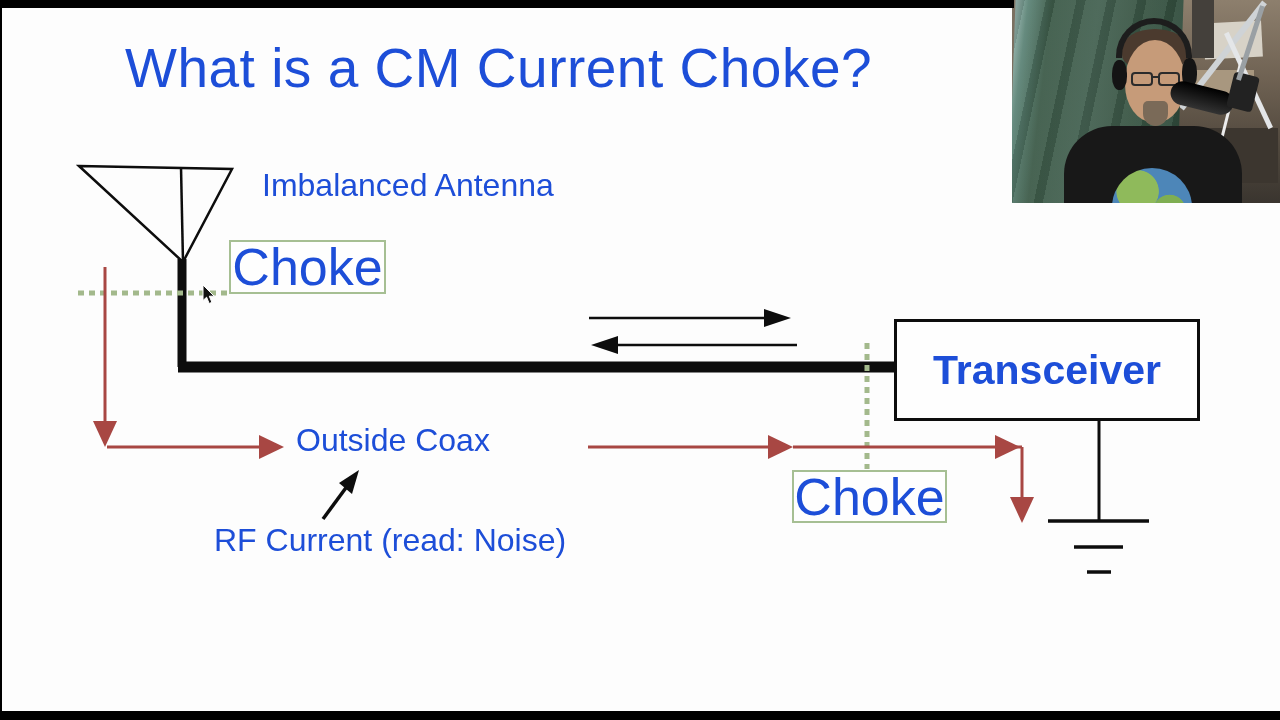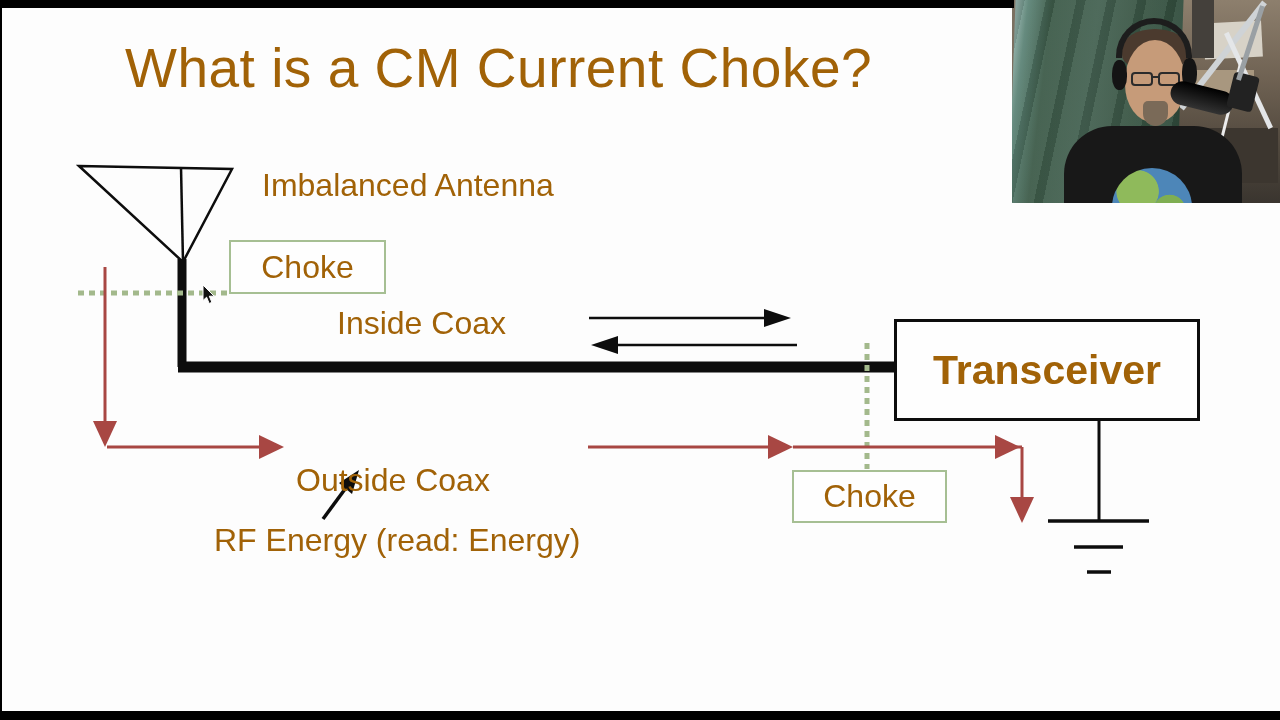--- a/index.html
+++ b/index.html
@@ -1,39 +1,39 @@
 <!DOCTYPE html>
 <html><head>
 <meta charset="utf-8">
 <style>
   html,body { margin:0; padding:0; background:#222; }
   .stage {
     position:relative; width:1280px; height:720px; overflow:hidden;
-    background:#fdfdfd; font-family:"Liberation Sans", sans-serif; color:#a16207;
+    background:#fdfdfd; font-family:"Liberation Sans", sans-serif; color:#1d4ed8;
   }
   
   .bar-top    { position:absolute; left:0; top:0;    width:1014px; height:8px;  background:#000; }
   .bar-bottom { position:absolute; left:0; top:711px; width:1280px; height:9px; background:#000; }
   .edge-left  { position:absolute; left:0; top:0;    width:2px;   height:720px; background:#000; }
 
   .slide-title {
     position:absolute; left:125px; top:36px;
     font-size:55px; letter-spacing:0.5px; white-space:nowrap;
   }
 
   .lbl { position:absolute; font-size:32px; white-space:nowrap; }
   .lbl-antenna { left:262px; top:167px; }
   .lbl-inside  { left:337px; top:305px; }
-  .lbl-outside { left:296px; top:422px;margin-top:40px; }
+  .lbl-outside { left:296px; top:422px; }
   .lbl-rf      { left:214px; top:522px; }
 
   .choke-box {
     position:absolute; border:2px solid #a6bf93; background:#fefefe;
     display:flex; align-items:center; justify-content:center;
-    font-size:32px;
+    font-size:52px;
   }
   .choke-1 { left:229px; top:240px; width:153px; height:50px; }
   .choke-2 { left:792px; top:470px; width:151px; height:49px; }
 
   .transceiver-box {
     position:absolute; left:894px; top:319px; width:300px; height:96px;
     border:3px solid #0d0d0d; background:#fefefe;
     display:flex; align-items:center; justify-content:center;
     font-size:41px;
     font-weight:bold;
@@ -142,23 +142,22 @@
     <g stroke="#0d0d0d" stroke-width="3.5">
       <line x1="1048" y1="521" x2="1149" y2="521"></line>
       <line x1="1074" y1="547" x2="1123" y2="547"></line>
       <line x1="1087" y1="572" x2="1111" y2="572"></line>
     </g>
   </svg>
 
   <div class="slide-title">What is a CM Current Choke?</div>
 
   <div class="lbl lbl-antenna">Imbalanced Antenna</div>
-  <div class="lbl lbl-inside">Inside Coax</div>
   <div class="lbl lbl-outside">Outside Coax</div>
-  <div class="lbl lbl-rf">RF Energy (read: Energy)</div>
+  <div class="lbl lbl-rf">RF Current (read: Noise)</div>
 
   <div class="choke-box choke-1">
     <span>Choke</span>
   </div>
   <div class="choke-box choke-2">
     <span>Choke</span>
   </div>
   <div class="transceiver-box">
     <span>Transceiver</span>
   </div>

